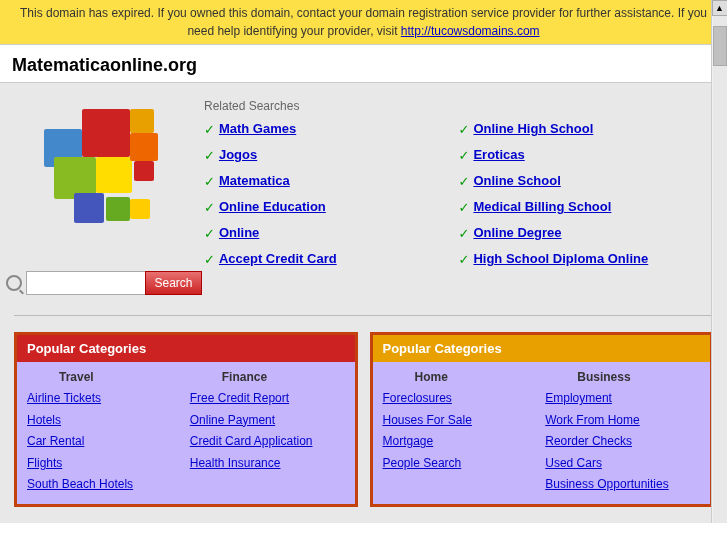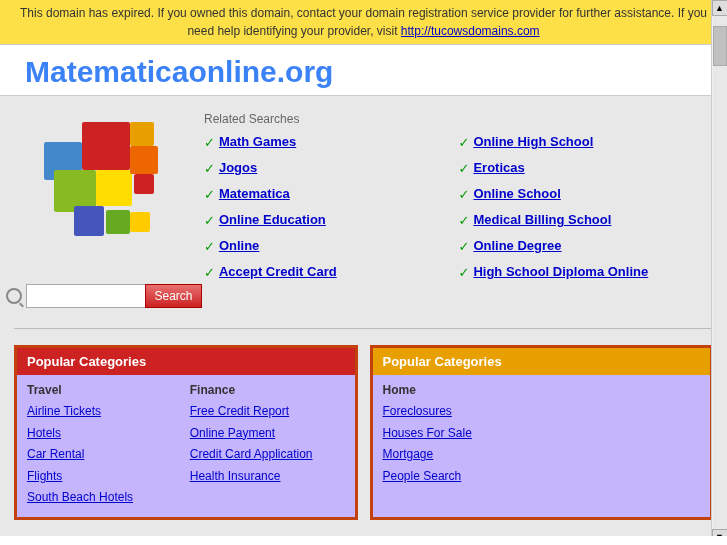--- a/index.html
+++ b/index.html
@@ -12,24 +12,24 @@
       text-align: center;
       padding: 4px 10px;
       font-size: 12px;
       color: #333;
       line-height: 1.5;
     }
     #top-banner a { color: #00c; }
 
     
     #domain-title {
-      padding: 10px 14px 6px 25px;
-      font-size: 30px;
+      padding: 10px 14px 6px 12px;
+      font-size: 18px;
       font-weight: bold;
-      color: #3b82f6;
+      color: #000000;
       border-bottom: 1px solid #ccc;
     }
 
     
     #main-content {
       background: #e8e8e8;
       padding: 16px 14px;
       display: flex;
       flex-direction: column;
     }
@@ -201,20 +201,21 @@
 
     .pop-col {
       flex: 1;
     }
 
     .pop-col-title {
       font-size: 12px;
       font-weight: bold;
       color: #333;
       margin-bottom: 4px;
+      margin-left: 32px;
     }
 
     .pop-link {
       display: block;
       color: #00c;
       text-decoration: underline;
       font-size: 12px;
       line-height: 1.8;
       cursor: pointer;
     }
@@ -395,20 +396,28 @@
         <div class="popular-header right-header">Popular Categories</div>
         <div class="popular-body">
 
         <div class="pop-col">
               <div class="pop-col-title">Home</div>
               <a class="pop-link" href="#">Foreclosures</a>
               <a class="pop-link" href="#">Houses For Sale</a>
               <a class="pop-link" href="#">Mortgage</a>
               <a class="pop-link" href="#">People Search</a>
             </div>
+            <div class="pop-col">
+              <div class="pop-col-title">Business</div>
+              <a class="pop-link" href="#">Employment</a>
+              <a class="pop-link" href="#">Work From Home</a>
+              <a class="pop-link" href="#">Reorder Checks</a>
+              <a class="pop-link" href="#">Used Cars</a>
+              <a class="pop-link" href="#">Business Opportunities</a>
+            </div>
           </div>
       </div>
 
     </div>
   </div>
 
   <div id="scrollbar">
     <div class="scroll-arrow">▲</div>
     <div class="scroll-track">
       <div class="scroll-thumb"></div>

